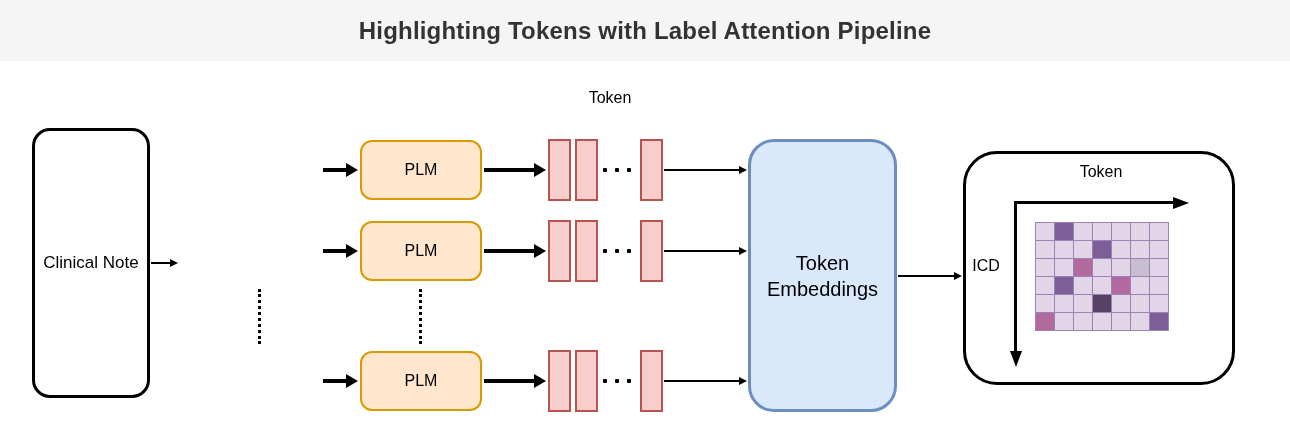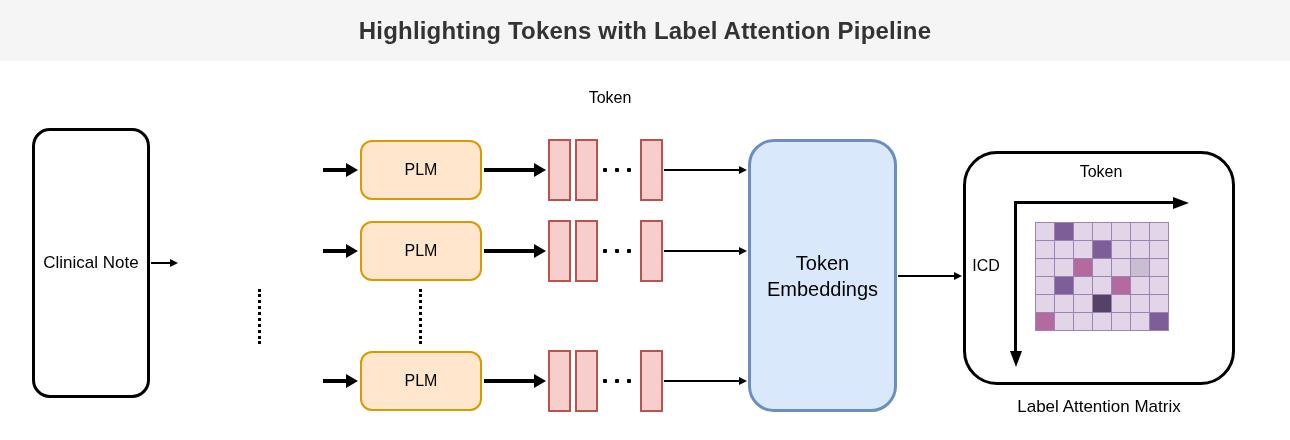--- a/index.html
+++ b/index.html
@@ -217,15 +217,14 @@
       <div class="mcell" style="background: rgb(225, 213, 231);"></div>
       <div class="mcell" style="background: rgb(225, 213, 231);"></div>
       <div class="mcell" style="background: rgb(178, 106, 159);"></div>
       <div class="mcell" style="background: rgb(225, 213, 231);"></div>
       <div class="mcell" style="background: rgb(225, 213, 231);"></div>
       <div class="mcell" style="background: rgb(225, 213, 231);"></div>
       <div class="mcell" style="background: rgb(225, 213, 231);"></div>
       <div class="mcell" style="background: rgb(225, 213, 231);"></div>
       <div class="mcell" style="background: rgb(125, 94, 153);"></div>
     </div>
-  <div class="caption">Label Attention Matrix</div>
 
 </div>
 
 </body></html>

